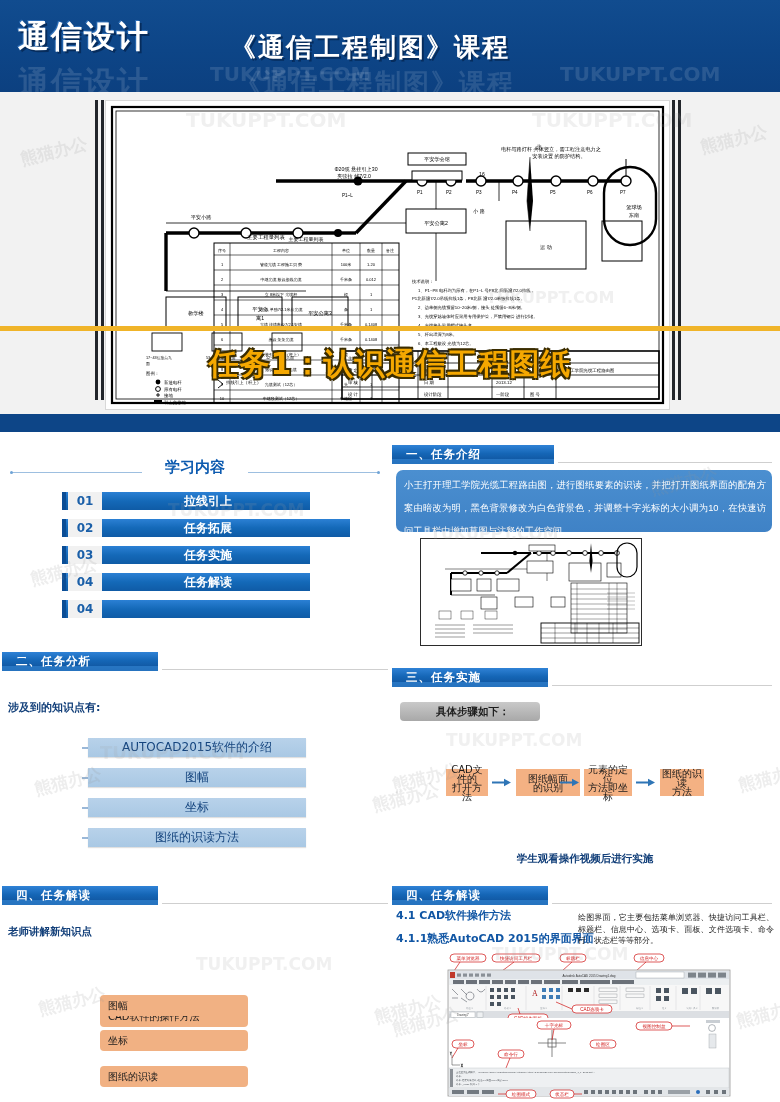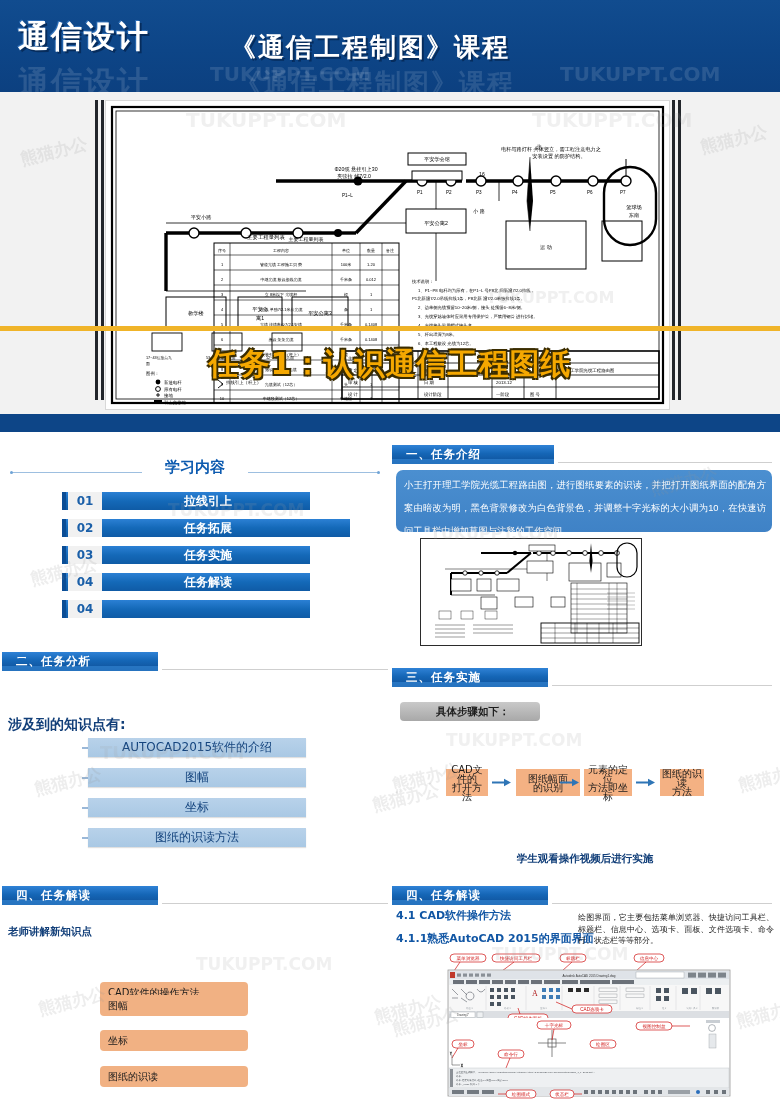--- a/index.html
+++ b/index.html
@@ -132,23 +132,22 @@
     text-align:justify;
     font-family:Liberation Sans, sans-serif;
   }
   .mini-dwg{
     position:absolute;left:420px;top:538px;width:220px;height:106px;
     background:#ffffff;border:1.5px solid #2b2b2b;overflow:hidden;
   }
   
   .kp-label{
     position:absolute;left:8px;top:700px;
-    font-size:14px;font-weight:bold;color:#123f79;
-    font-family:"DejaVu Sans",sans-serif;
-    margin-top:16px;
+    font-size:11px;font-weight:bold;color:#123f79;
+    font-family:"DejaVu Sans",sans-serif;
   }
   .kp-row{
     position:absolute;left:88px;width:218px;height:19px;
     background:linear-gradient(180deg,#b8d2ea 0%,#a9c8e4 100%);
     color:#14447e;font-size:12px;text-align:center;line-height:19px;
     font-family:"DejaVu Sans",sans-serif;
     box-shadow:0 1px 1px rgba(0,0,0,.12);
   }
   .kp-stub{
     position:absolute;left:82px;width:8px;height:2px;background:#9ab8d8;
@@ -703,21 +702,21 @@
 <div>
   <div class="secbar" style="left:2px;top:886px;width:386px;">
     <div class="bar" style="width:156px;">
       <div class="bar-lip"></div>
     </div>
     <div class="sec-label">四、任务解读</div>
     <div class="tail" style="left:160px;width:226px;"></div>
   </div>
   <div class="te-label">老师讲解新知识点</div>
 
-  <div class="te-row" style="top:982px;">CAD软件的操作方法</div>
+  <div class="te-row" style="top:1006px;">CAD软件的操作方法</div>
   <div class="te-row" style="top:995px;">图幅</div>
   <div class="te-row" style="top:1030px;">坐标</div>
   <div class="te-row" style="top:1066px;">图纸的识读</div>
 
   <div class="wm" style="left:38px;top:990px;">熊猫办公</div>
   <div class="wm2" style="left:196px;top:954px;font-size:17px;">TUKUPPT.COM</div>
   <div class="wm" style="left:374px;top:998px;">熊猫办公</div>
 </div>
 
 <div>

